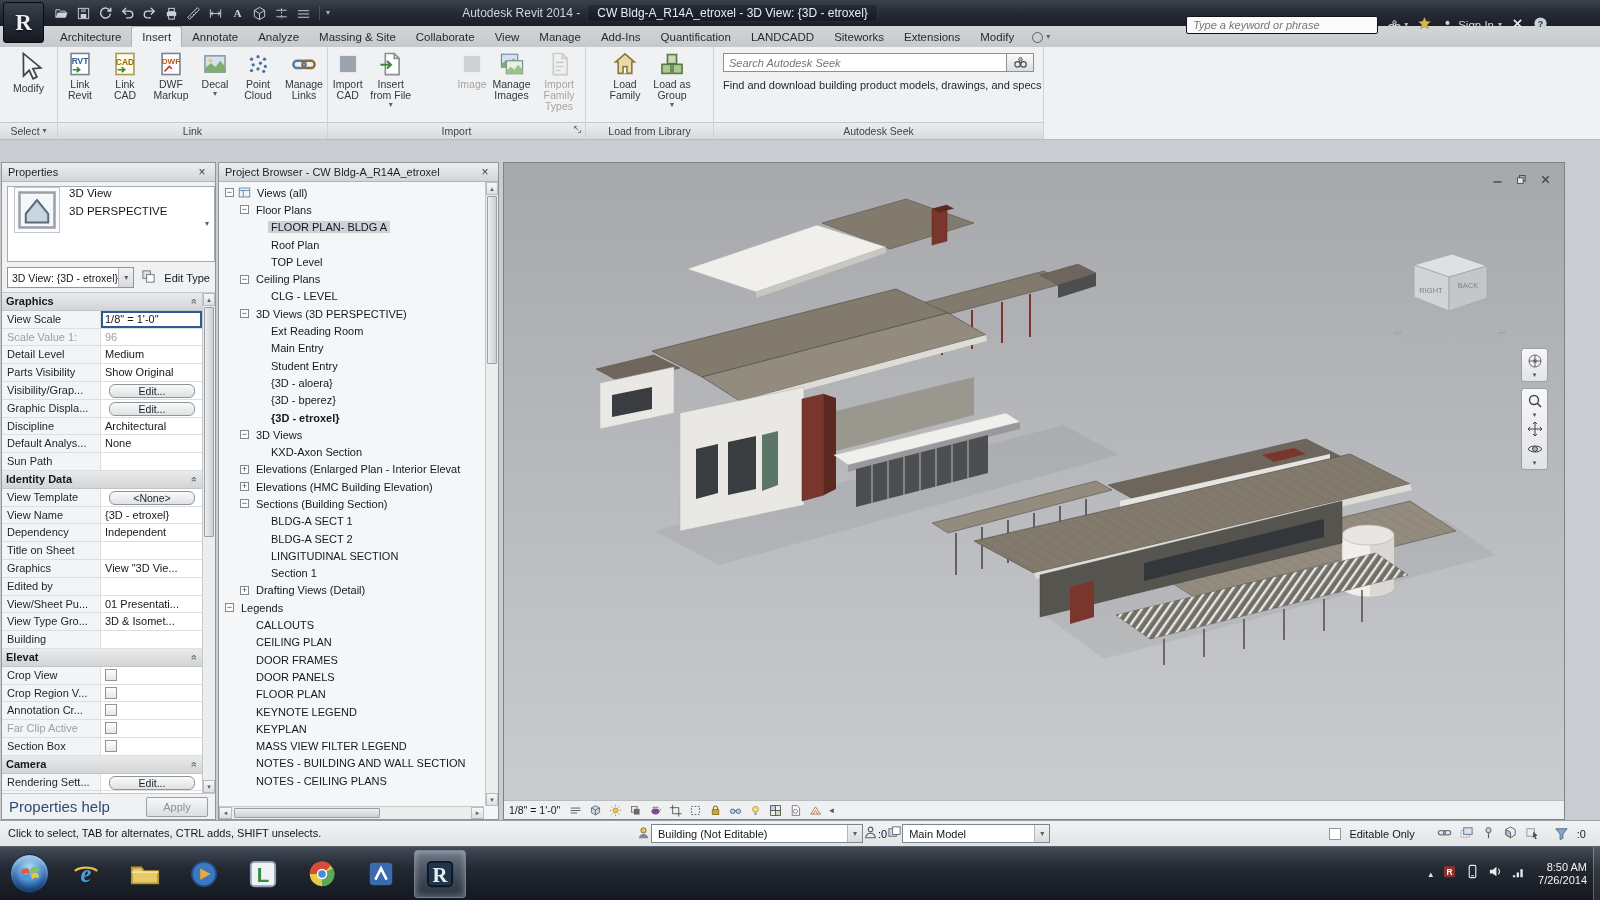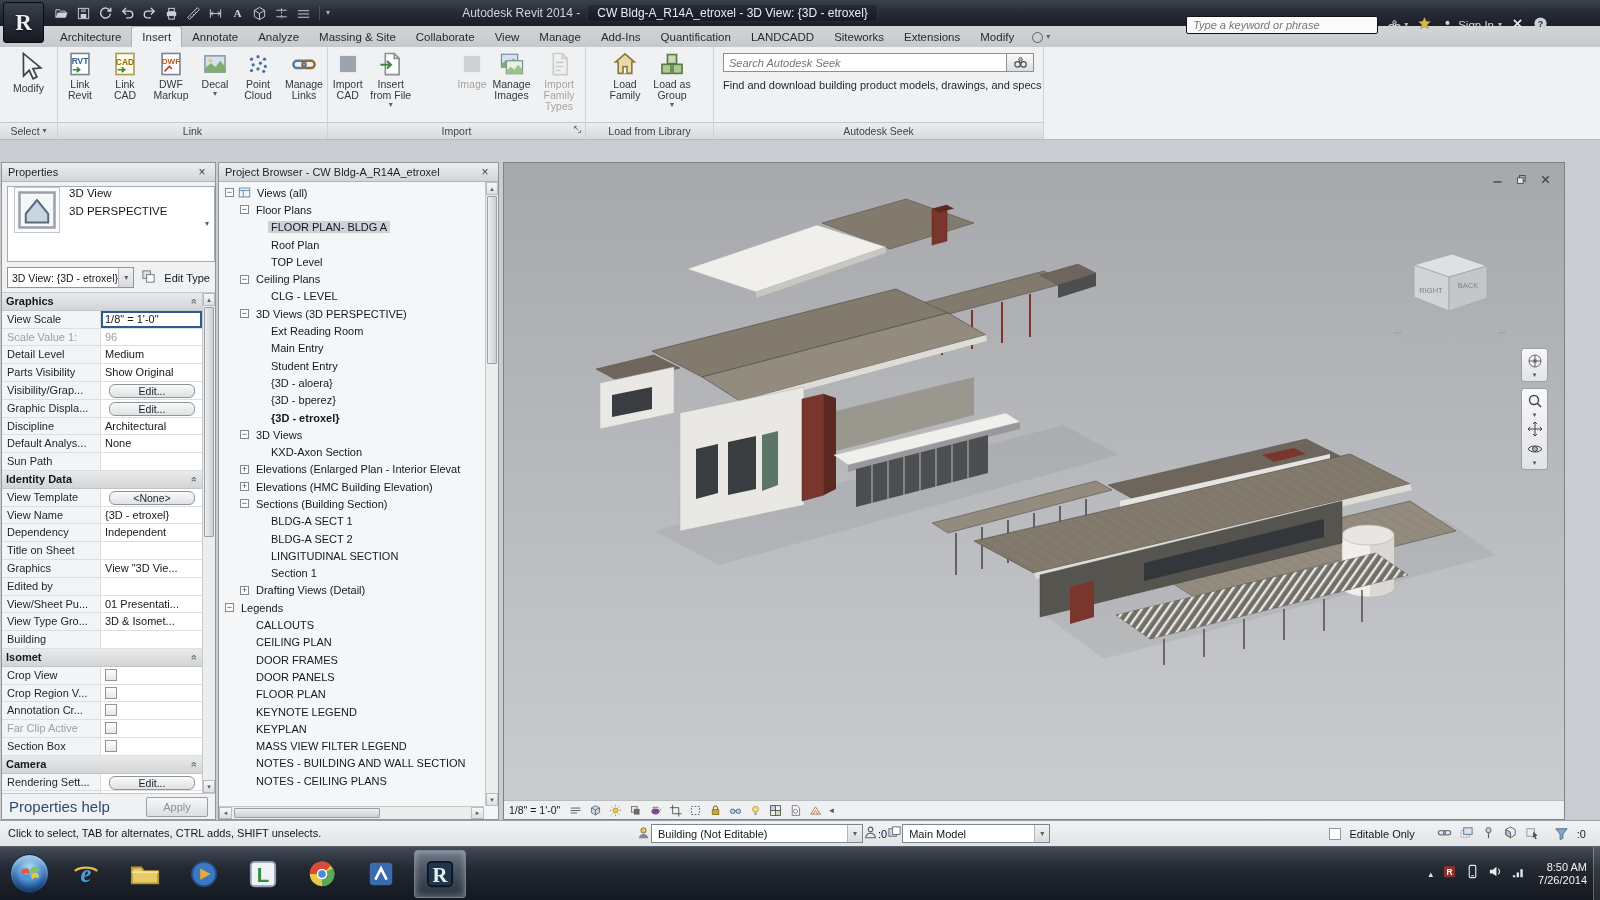--- a/index.html
+++ b/index.html
@@ -660,21 +660,21 @@
           </div>
           <div class="prow">
             <div class="plab">View Type Gro...</div>
             <div class="pval">3D &amp; Isomet...</div>
           </div>
           <div class="prow">
             <div class="plab">Building</div>
             <div class="pval"></div>
           </div>
           <div class="prow pgroup">
-            <span>Isomet</span>
+            <span>Elevat</span>
             <span class="gchev">»</span>
           </div>
           <div class="prow">
             <div class="plab">Crop View</div>
             <div class="pval"><span class="pcb"></span></div>
           </div>
           <div class="prow">
             <div class="plab">Crop Region V...</div>
             <div class="pval"><span class="pcb"></span></div>
           </div>

